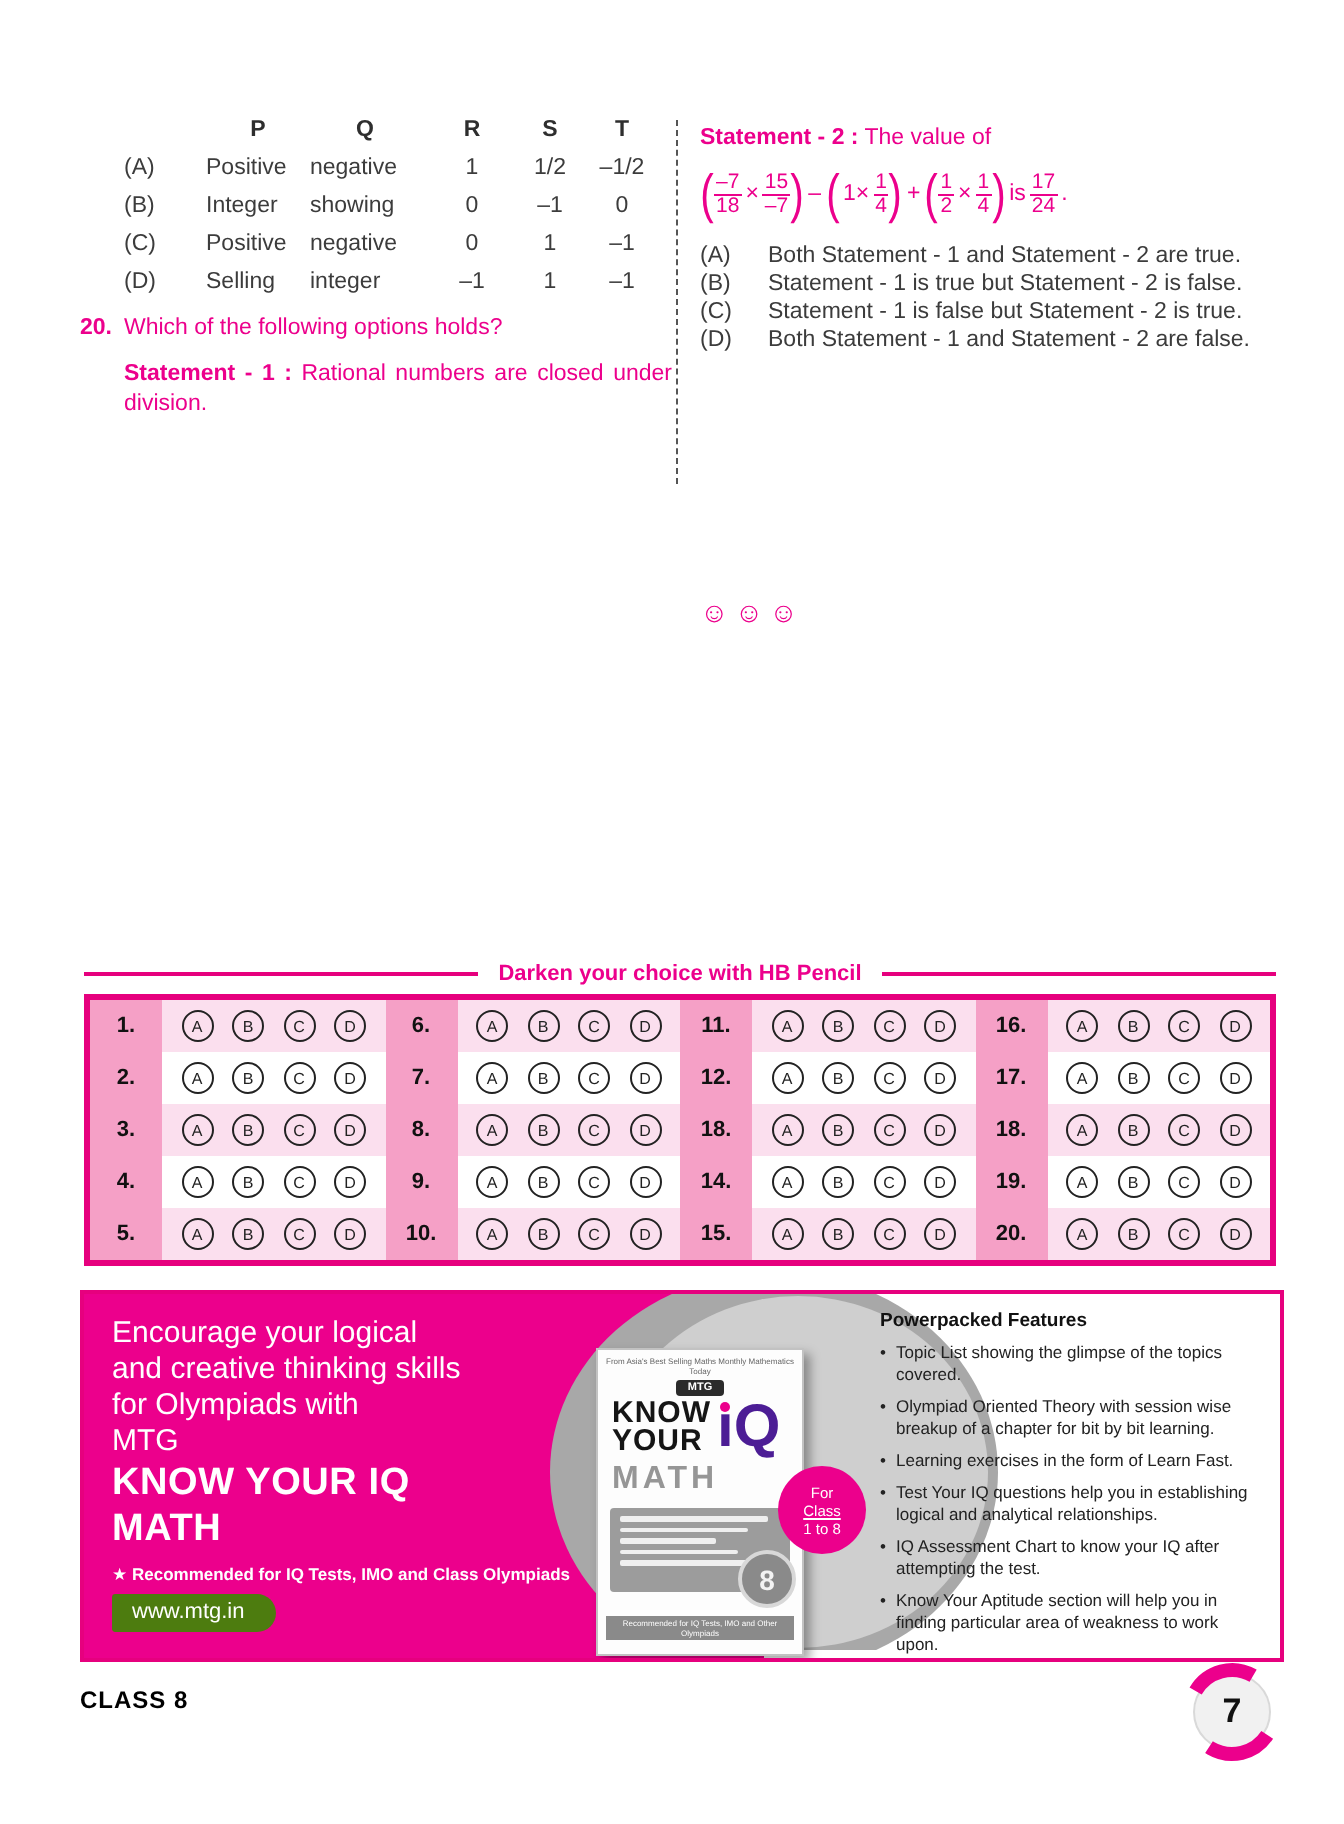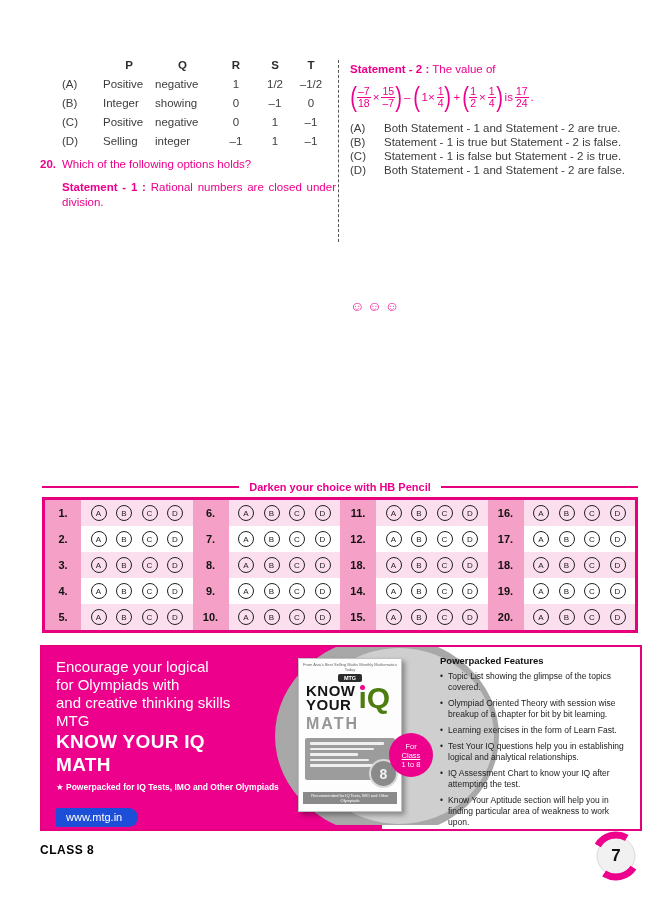--- a/index.html
+++ b/index.html
@@ -62,31 +62,31 @@
 
   
   .ad{position:absolute;left:40px;top:645px;width:598px;height:182px;
       border:2px solid #E6007E;background:#fff;overflow:hidden;}
   .ad-left{position:absolute;left:0;top:0;width:340px;height:100%;background:#EC008C;}
   .ad-swoosh{position:absolute;left:230px;top:0;width:230px;height:178px;}
   .ad-copy{position:absolute;left:14px;top:11px;width:250px;color:#fff;}
   .ad-copy .hl{font-size:15px;line-height:18px;font-weight:400;}
   .ad-copy .tl{font-size:19px;line-height:23px;font-weight:800;letter-spacing:.3px;}
   .ad-copy .rec{margin-top:6px;font-size:8.5px;font-weight:bold;}
-  .mtg-pill{margin-top:16px;display:inline-block;background:#1d4ed8;color:#fff;
+  .mtg-pill{margin-top:4px;display:inline-block;background:#4d7c0f;color:#fff;
             font-size:11px;padding:3px 16px 4px 10px;border-radius:2px 11px 11px 2px;}
 
-  .book{position:absolute;left:256px;top:11px;width:102px;height:152px;background:#fdfdfd;
+  .book{position:absolute;left:256px;top:27px;width:102px;height:152px;background:#fdfdfd;
         border:1px solid #c2c2c2;box-shadow:3px 3px 5px rgba(0,0,0,.35);}
   .bk-topline{font-size:4px;line-height:5px;color:#666;text-align:center;padding:3px 4px 0;}
   .bk-logo{width:24px;margin:2px auto 0;background:#2b2b2b;color:#fff;font-size:5.5px;
            font-weight:bold;text-align:center;border-radius:2px;padding:1px 0;}
   .bk-title-row{display:flex;padding:2px 0 0 7px;align-items:flex-start;}
   .bk-know{font-size:15px;line-height:14px;font-weight:900;color:#151515;letter-spacing:.5px;}
-  .bk-iq{position:relative;margin-left:3px;font-size:30px;line-height:27px;font-weight:900;color:#4d7c0f;}
+  .bk-iq{position:relative;margin-left:3px;font-size:30px;line-height:27px;font-weight:900;color:#4c1d95;}
   .bk-iq .idot{position:absolute;left:1px;top:1px;width:5px;height:5px;border-radius:50%;background:#EC008C;}
   .bk-math{padding-left:7px;font-size:16px;font-weight:900;color:#969696;letter-spacing:2px;margin-top:3px;}
   .bk-feat{position:relative;margin:5px 6px 0;background:#9c9c9c;border-radius:2px;height:34px;
            padding:4px 5px;display:flex;flex-direction:column;gap:3px;}
   .bk-feat .bar{height:2.5px;background:#efefef;border-radius:1px;}
   .bk-eight{position:absolute;right:-3px;bottom:-8px;width:25px;height:25px;border-radius:50%;
             background:#8a8a8a;border:2px solid #d8d8d8;color:#f3f3f3;font-size:14px;font-weight:900;
             display:flex;align-items:center;justify-content:center;}
   .bk-bottom{margin:12px 4px 0;background:#8a8a8a;height:12px;display:flex;align-items:center;
              justify-content:center;font-size:4px;color:#fff;text-align:center;padding:0 2px;}
@@ -427,29 +427,29 @@
   <div class="ad">
     <div class="ad-left"></div>
     <svg class="ad-swoosh" viewBox="0 0 230 178">
       <ellipse cx="115" cy="89" rx="112" ry="100" fill="#a8a8a8"></ellipse>
       <ellipse cx="127" cy="89" rx="95" ry="88" fill="#cfcfcf"></ellipse>
     </svg>
 
     <div class="ad-copy">
       <div id="ad-headline">
           <div class="hl">Encourage your logical</div>
+          <div class="hl">and creative thinking skills</div>
           <div class="hl">for Olympiads with</div>
-          <div class="hl">and creative thinking skills</div>
           <div class="hl">MTG</div>
         </div>
       <div id="ad-title">
           <div class="tl">KNOW YOUR IQ</div>
           <div class="tl">MATH</div>
         </div>
-      <div class="rec">★ Powerpacked for IQ Tests, IMO and Other Olympiads</div>
+      <div class="rec">★ Recommended for IQ Tests, IMO and Class Olympiads</div>
       <span class="mtg-pill">www.mtg.in</span>
     </div>
 
     <div class="book">
       <div class="bk-topline">From Asia's Best Selling Maths Monthly Mathematics Today</div>
       <div class="bk-logo">MTG</div>
       <div class="bk-title-row">
         <div class="bk-know">
           <div>KNOW</div>
           <div>YOUR</div>

